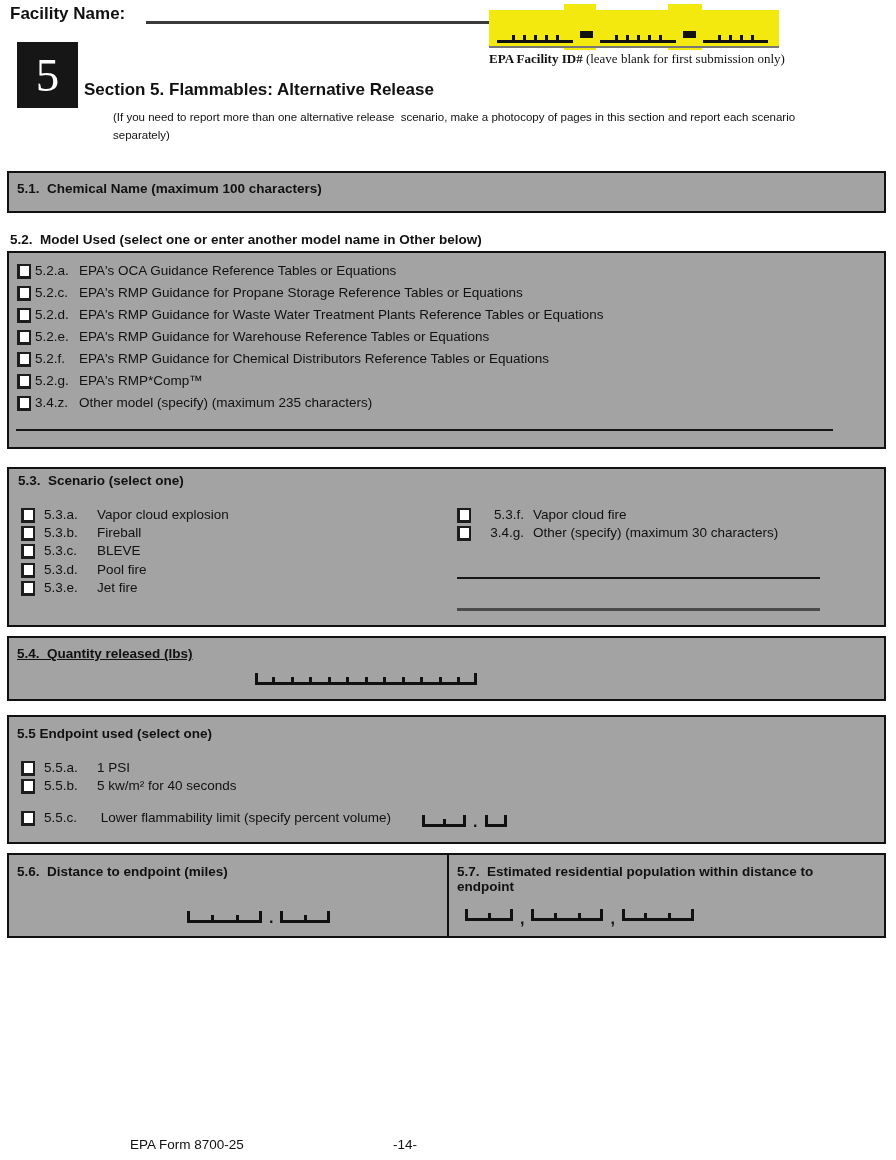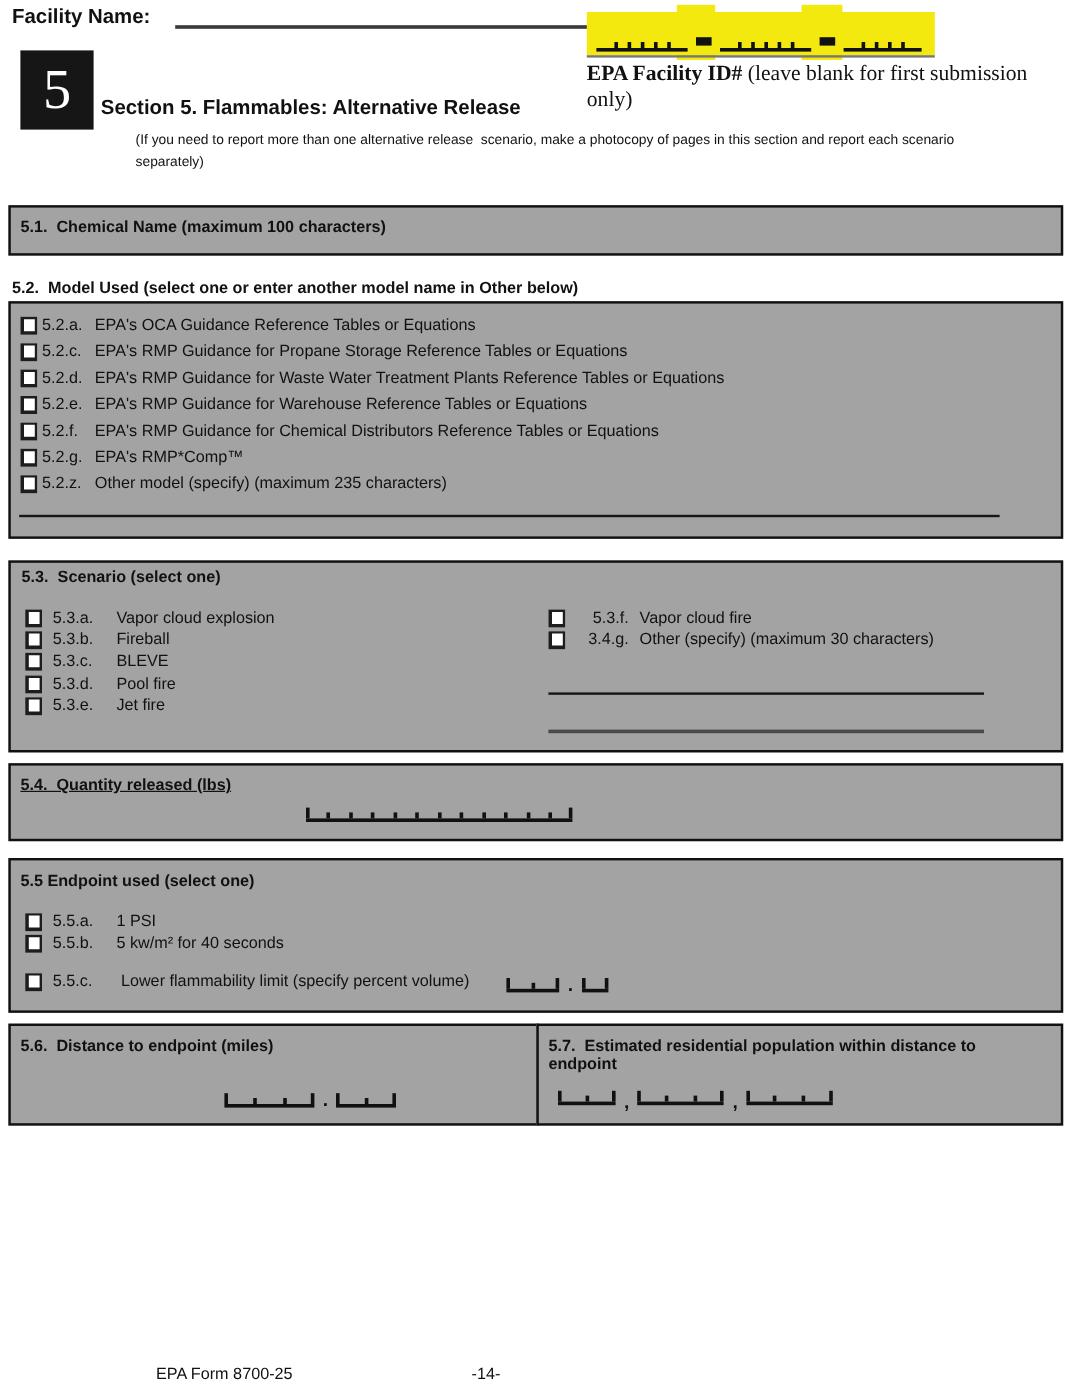--- a/index.html
+++ b/index.html
@@ -12,21 +12,21 @@
 
   
   .facility-label{left:10px;top:4px;font-size:17px;font-weight:bold;}
   .facility-line{left:146px;top:21px;width:347px;height:3px;background:#3a3a3a;}
   .hl{background:#F3E90F;}
   .hl-main{left:489px;top:10px;width:290px;height:36px;}
   .hl-tab1{left:564px;top:4px;width:32px;height:46px;}
   .hl-tab2{left:668px;top:4px;width:34px;height:46px;}
   .hl-underline{left:489px;top:46px;width:290px;height:2px;background:#777;}
   .epa-comb{left:497px;top:28px;height:15px;}
-  .epa-id-label{left:489px;top:51px;font-size:18px;}
+  .epa-id-label{left:489px;top:51px;font-size:13px;}
 
   .num-box{left:17px;top:42px;width:61px;height:66px;background:#161616;
            display:flex;align-items:center;justify-content:center;}
   .num-box span{color:#fff;font-size:47px;line-height:1;}
   .section-title{left:84px;top:67px;font-size:17px;font-weight:bold;margin-top:13px;}
   .section-note{left:113px;top:109px;width:712px;font-size:11.5px;line-height:1.55;}
 
   
   .fbox{position:absolute;border:2px solid #111;background:#a3a3a3;box-sizing:border-box;}
   .box-title{position:absolute;font-size:13.5px;font-weight:bold;white-space:pre-wrap;}
@@ -133,21 +133,21 @@
           <span class="opt-code">5.2.f.</span>
           <span class="opt-label">EPA's RMP Guidance for Chemical Distributors Reference Tables or Equations</span>
         </div>
         <div class="opt-row">
           <span class="cbx"></span>
           <span class="opt-code">5.2.g.</span>
           <span class="opt-label">EPA's RMP*Comp™</span>
         </div>
         <div class="opt-row">
           <span class="cbx"></span>
-          <span class="opt-code">5.2.z.</span>
+          <span class="opt-code">3.4.z.</span>
           <span class="opt-label">Other model (specify) (maximum 235 characters)</span>
         </div>
       </div>
     <div class="write-line" style="left:7px;top:176px;width:817px;"></div>
   </div>
 
   <div class="fbox" style="left:7px;top:467px;width:879px;height:160px;">
     <div class="box-title" style="left:9px;top:4px;">5.3.  Scenario (select one)</div>
     <div class="optlist mid" style="left:12px;top:38px;">
         <div class="opt-row">

